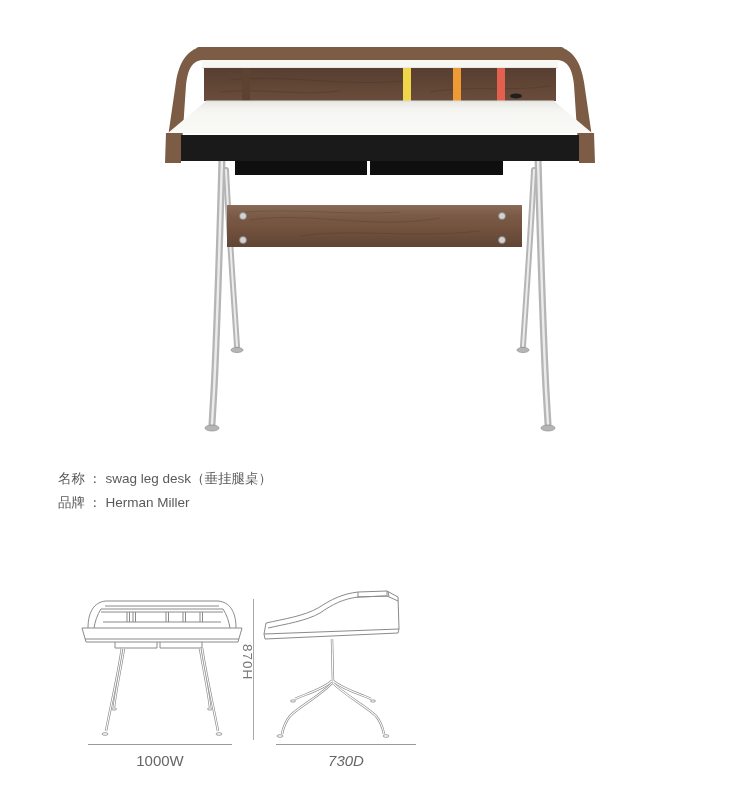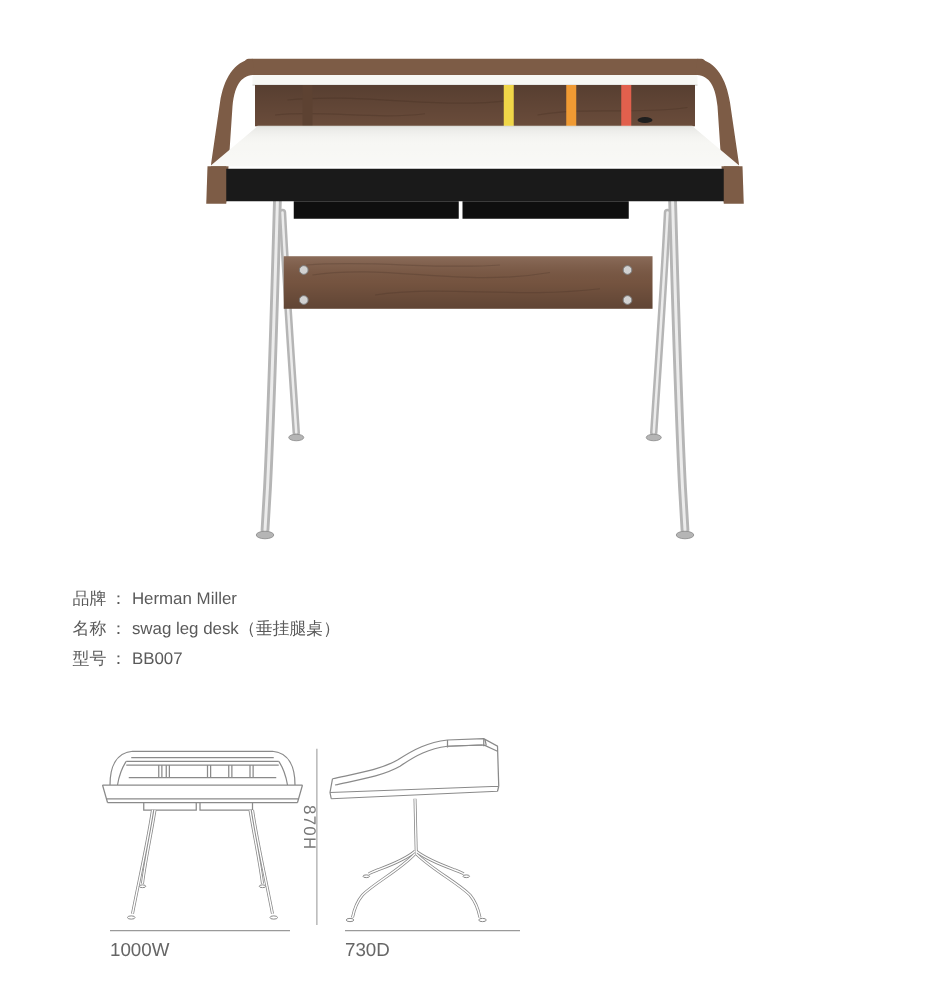--- a/index.html
+++ b/index.html
@@ -11,23 +11,23 @@
   .spec-sep{margin:0 4px 0 3px;}
   .drawings{position:absolute;left:0;top:585px;width:750px;height:204px;}
   .front-view{position:absolute;left:78px;top:10px;width:168px;height:155px;}
   .side-view{position:absolute;left:262px;top:3px;width:162px;height:162px;}
   .dim-vline{position:absolute;left:253px;top:14px;width:1px;height:141px;background:#a9a9a9;}
   .dim-vlabel{position:absolute;left:240px;top:59px;height:62px;writing-mode:vertical-rl;
       font-size:13.5px;color:#777;letter-spacing:1px;}
   .baseline{position:absolute;height:1px;background:#9a9a9a;top:159px;}
   .baseline.front{left:88px;width:144px;}
   .baseline.side{left:276px;width:140px;}
-  .dim-hlabel{position:absolute;top:167px;font-size:15px;color:#666;text-align:left;}
+  .dim-hlabel{position:absolute;top:167px;font-size:15px;color:#666;text-align:center;}
   .dim-hlabel.front{left:88px;width:144px;}
-  .dim-hlabel.side{left:276px;width:140px;}
+  .dim-hlabel.side{left:276px;width:140px;font-style:italic;}
   svg{display:block;}
 </style>
 </head>
 <body>
 
 <div class="canvas">
 
   <div class="photo-wrap">
     <svg width="460" height="410" viewBox="0 0 460 410">
       <defs>
@@ -113,27 +113,24 @@
 
       <g fill="#7d5c46">
         <polygon points="16,103 31,103 31,133 15,133"></polygon>
         <polygon points="429,103 444,103 445,133 429,133"></polygon>
       </g>
     </svg>
   </div>
 
   <section class="specs">
     <div class="spec-row">
+      <span>名称</span><span class="spec-sep">：</span><span>swag leg desk（垂挂腿桌）</span>
+    </div>
+    <div class="spec-row">
       <span>品牌</span><span class="spec-sep">：</span><span>Herman Miller</span>
-    </div>
-    <div class="spec-row">
-      <span>名称</span><span class="spec-sep">：</span><span>swag leg desk（垂挂腿桌）</span>
-    </div>
-    <div class="spec-row">
-      <span>型号</span><span class="spec-sep">：</span><span>BB007</span>
     </div>
   </section>
 
   <div class="drawings">
 
     <div class="front-view">
       <svg width="168" height="155" viewBox="0 0 168 155">
         <g fill="none" stroke-width="1" stroke="#8a8a8a">
           <path d="M10,33 C10,17 16,7 28,6 L140,6 C152,7 158,17 158,33"></path>
           <path d="M27,11 L141,11"></path>

